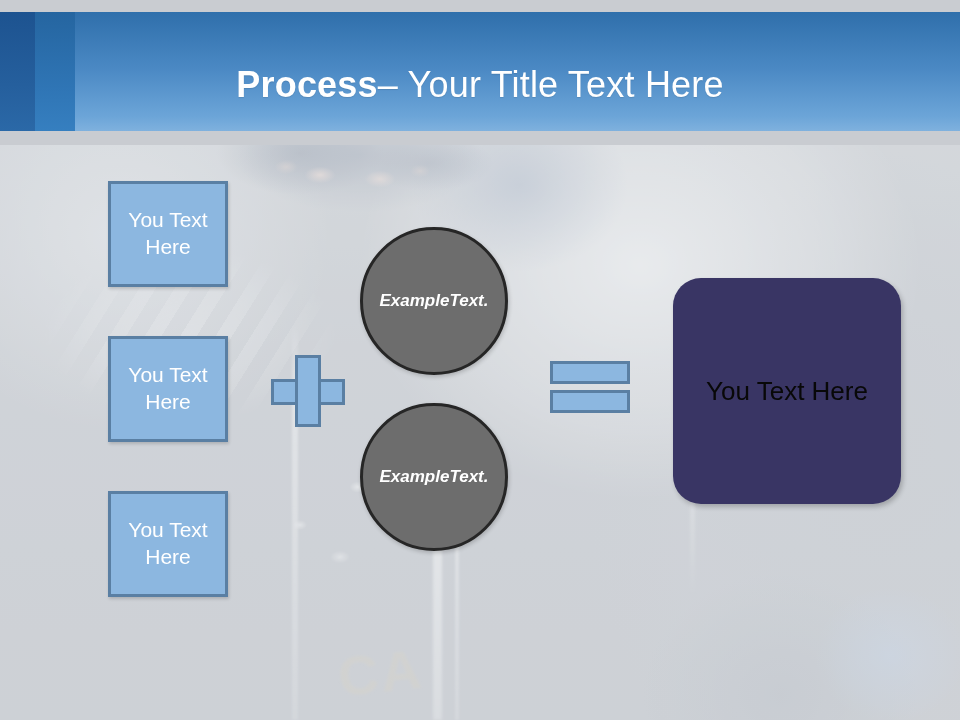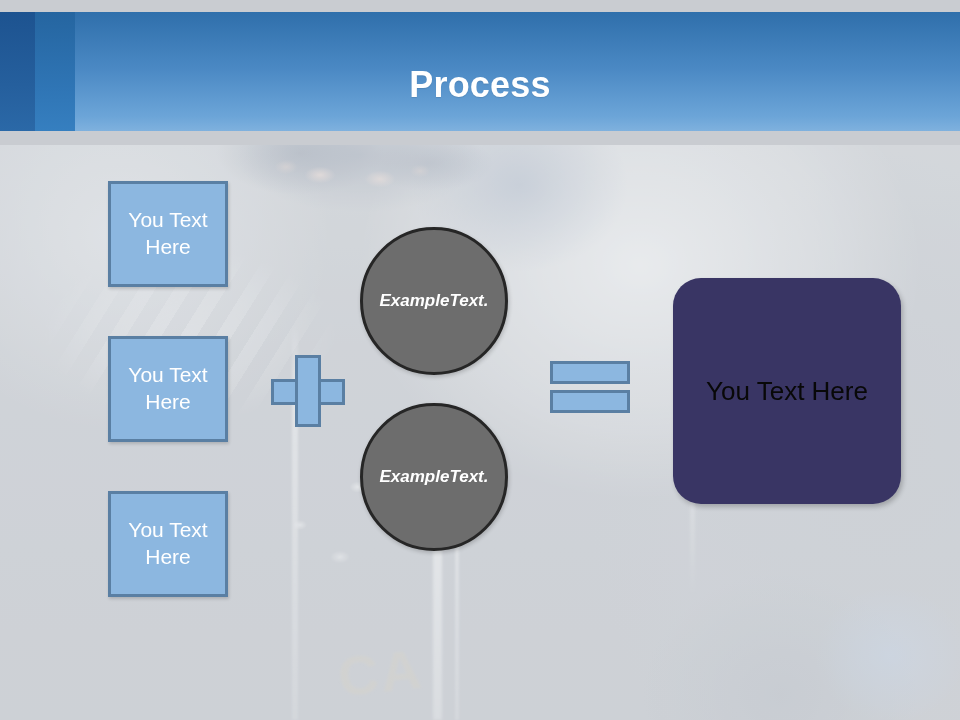--- a/index.html
+++ b/index.html
@@ -317,20 +317,21 @@
     <div class="bg-rightglow"></div>
     <div class="bg-letters">CA</div>
     <div class="bg-veil"></div>
   </div>
 
   <div class="header">
     <div class="header-stripe-dark"></div>
     <div class="header-stripe-mid"></div>
     <div class="header-title">
       <span class="title-bold">Process</span>
+        <span class="title-rest"> – Your Title Text Here</span>
     </div>
   </div>
 
   <div class="blue-box" id="blue-box-1">
     <span>You Text Here</span>
   </div>
   <div class="blue-box" id="blue-box-2">
     <span>You Text Here</span>
   </div>
   <div class="blue-box" id="blue-box-3">

